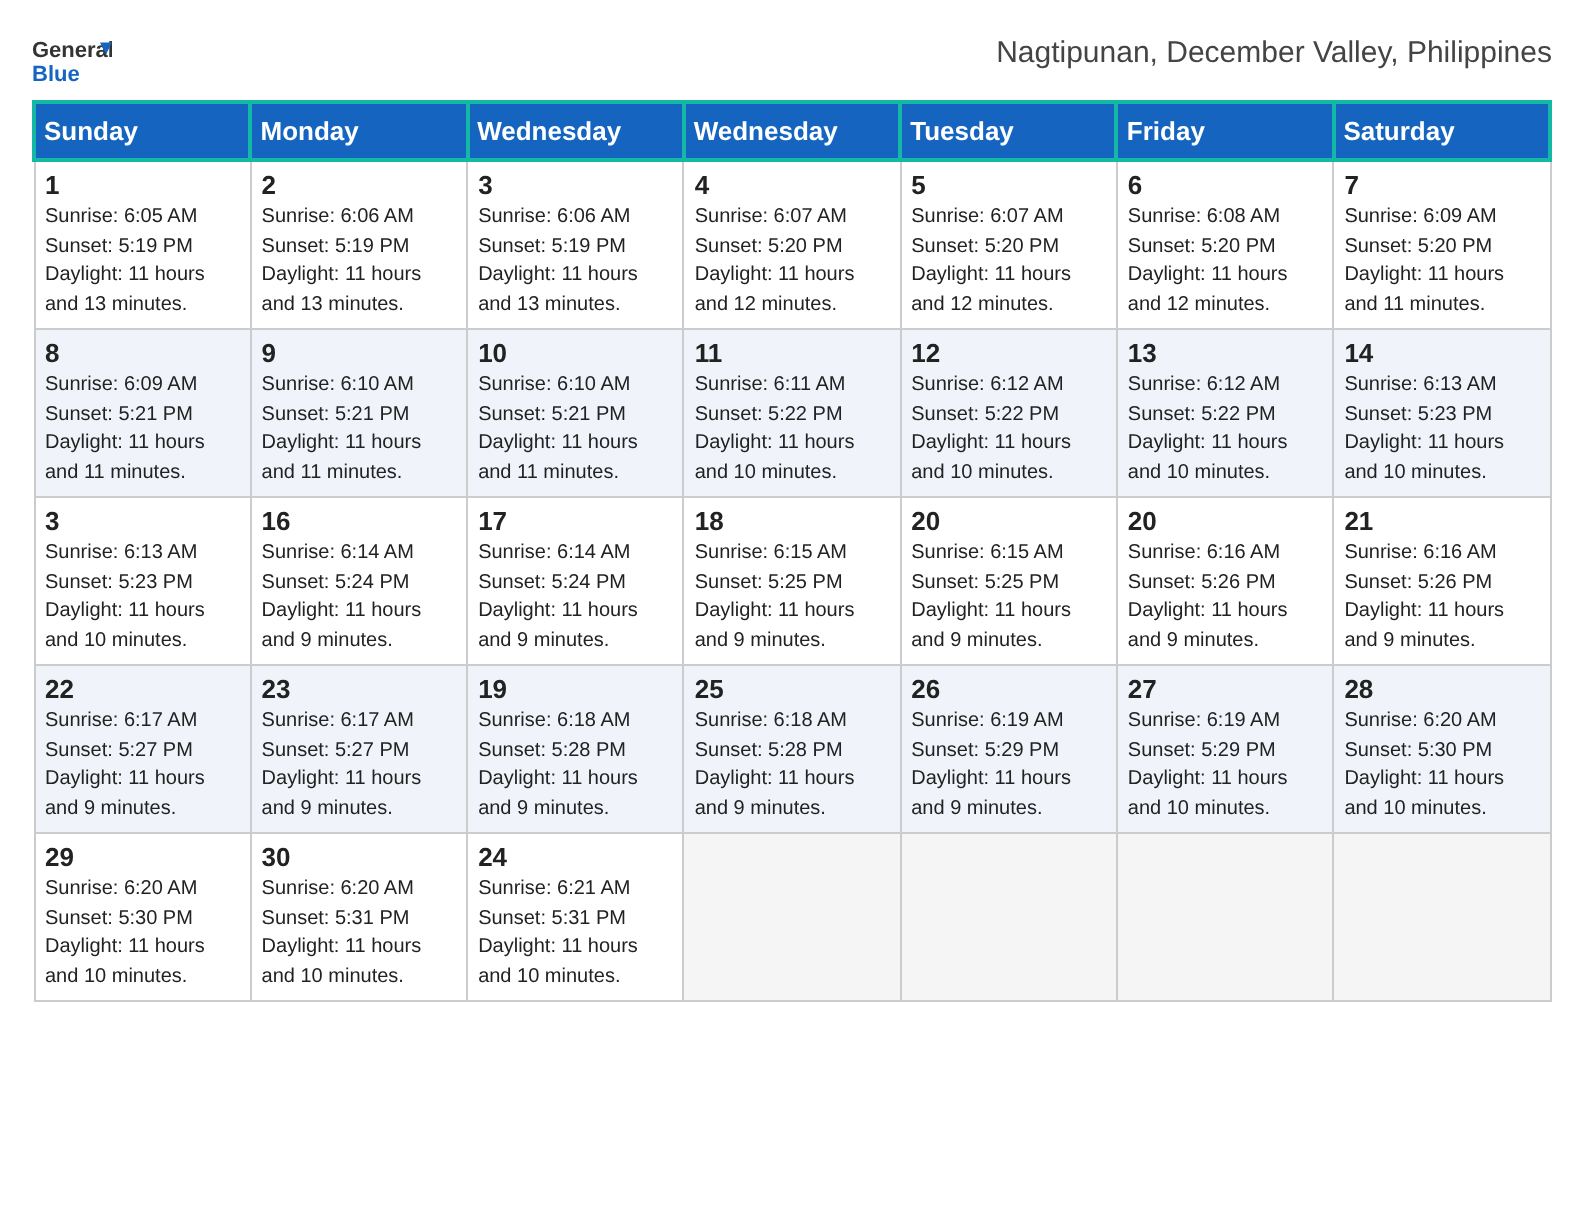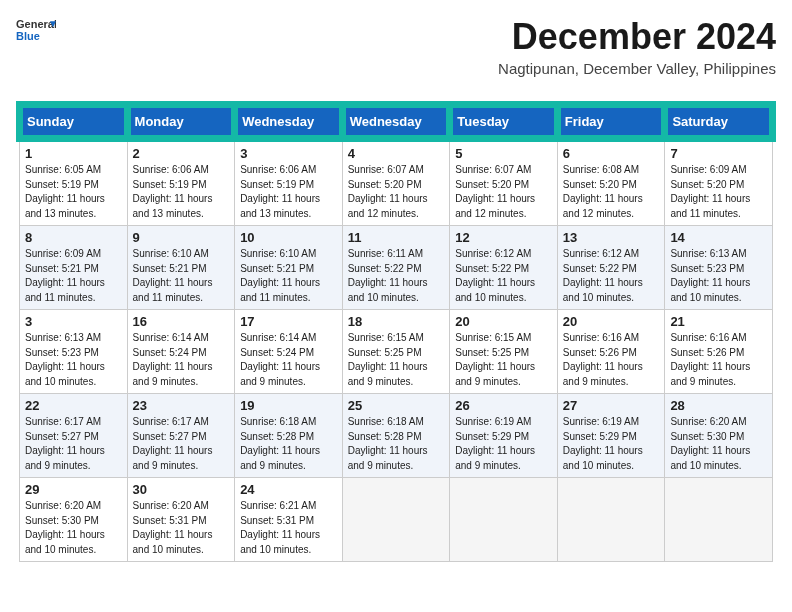--- a/index.html
+++ b/index.html
@@ -7,21 +7,21 @@
       font-family: Arial, sans-serif;
       background: #fff;
       width: 792px;
       min-height: 612px;
       padding: 16px;
     }
     .header {
       display: flex;
       justify-content: space-between;
       align-items: flex-start;
-      margin-bottom: 24px;
+      margin-bottom: 6px;
     }
     .logo {
       display: flex;
       flex-direction: column;
       align-items: flex-start;
     }
     .logo-icon {
       width: 40px;
       height: 28px;
     }
@@ -43,21 +43,21 @@
       border-collapse: collapse;
       border: 1px solid #ccc;
     }
     .calendar th {
       background: #1565c0;
       color: #fff;
       font-size: 13px;
       font-weight: bold;
       padding: 6px 4px;
       text-align: left;
-      border: 7px solid #14b8a6;
+      border: 2px solid #14b8a6;
     }
     .calendar td {
       border: 1px solid #ccc;
       vertical-align: top;
       padding: 4px 5px;
       font-size: 10.5px;
       color: #222;
       width: calc(100% / 7);
       min-height: 80px;
     }
@@ -90,21 +90,20 @@
 
 <div class="header">
   <div class="logo">
     <svg class="logo-icon" viewBox="0 0 80 55">
       <text x="0" y="24" font-family="Arial" font-weight="bold" font-size="22" fill="#333">General</text>
       <text x="0" y="48" font-family="Arial" font-weight="bold" font-size="22" fill="#1565c0">Blue</text>
       <polygon points="68,10 80,10 74,22" fill="#1565c0"></polygon>
     </svg>
   </div>
   <div class="title-section">
-    <div class="month-title">December 2024</div>
     <div class="location">Nagtipunan, December Valley, Philippines</div>
   </div>
 </div>
 
 <table class="calendar">
   <thead>
     <tr>
     <th>Sunday</th>
         <th>Monday</th>
         <th>Wednesday</th>

